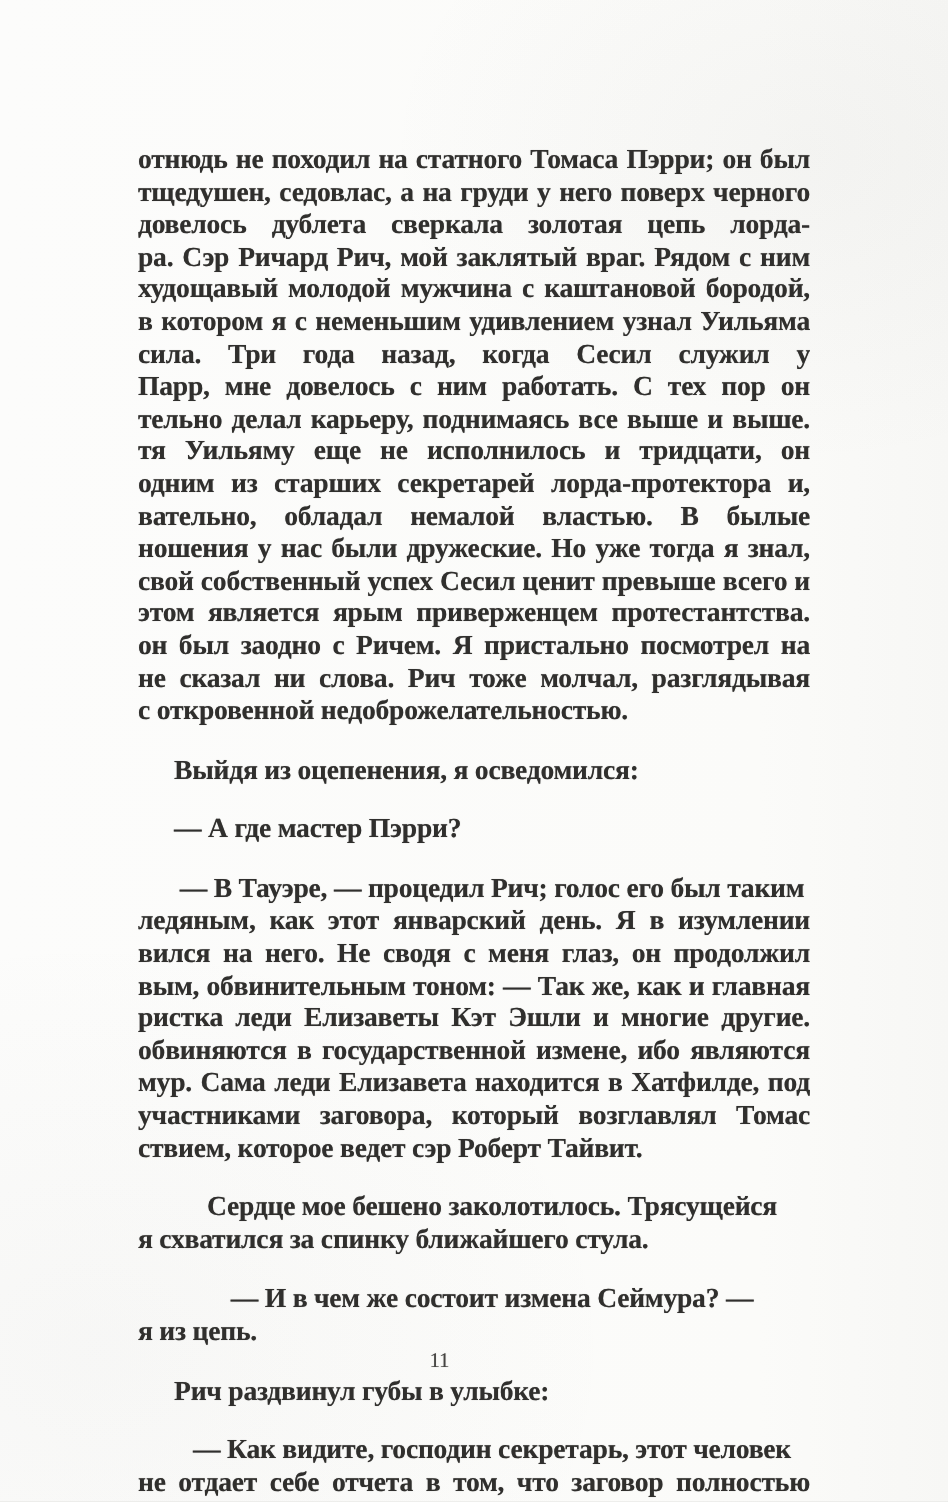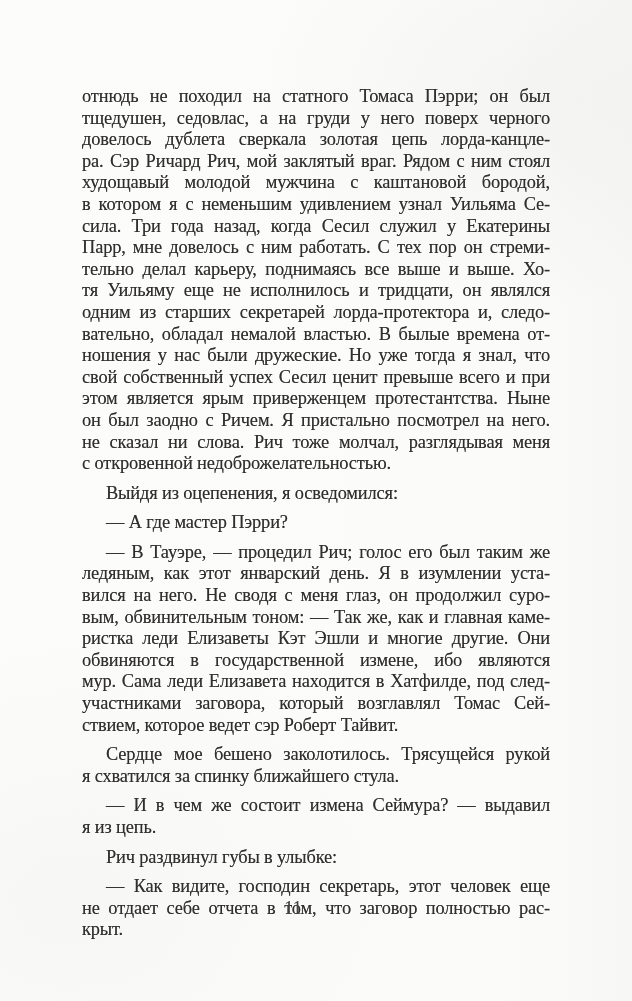--- a/index.html
+++ b/index.html
@@ -23,21 +23,21 @@
     position: absolute;
     left: 74px;
     top: 78px;
     width: 484px;
     font-size: 18.4px;
     line-height: 21.6px;
     letter-spacing: -0.15px;
     color: #302f2d;
     text-shadow: 0 0 0.5px rgba(48,47,45,0.55);
   }
-  .para { margin: 8px; padding: 0; }
+  .para { margin: 18px; padding: 0; font-weight: bold; }
   .line {
     height: 21.6px;
     overflow: hidden;
     white-space: normal;
   }
   .line.j {
     text-align: justify;
     text-align-last: justify;
     -moz-text-align-last: justify;
   }
@@ -45,21 +45,21 @@
     text-align: left;
     text-align-last: left;
   }
   .line.ind { text-indent: 24px; text-align: center; }
   .pagenum {
     position: absolute;
     top: 899px;
     left: 51px;
     width: 484px;
     text-align: center;
-    font-size: 18px;
+    font-size: 14px;
     line-height: 18px;
     color: #454442;
     text-shadow: 0 0 0.5px rgba(69,68,66,0.5);
   }
 </style>
 </head>
 <body>
 
 <div class="page">
   <div class="textblock">

